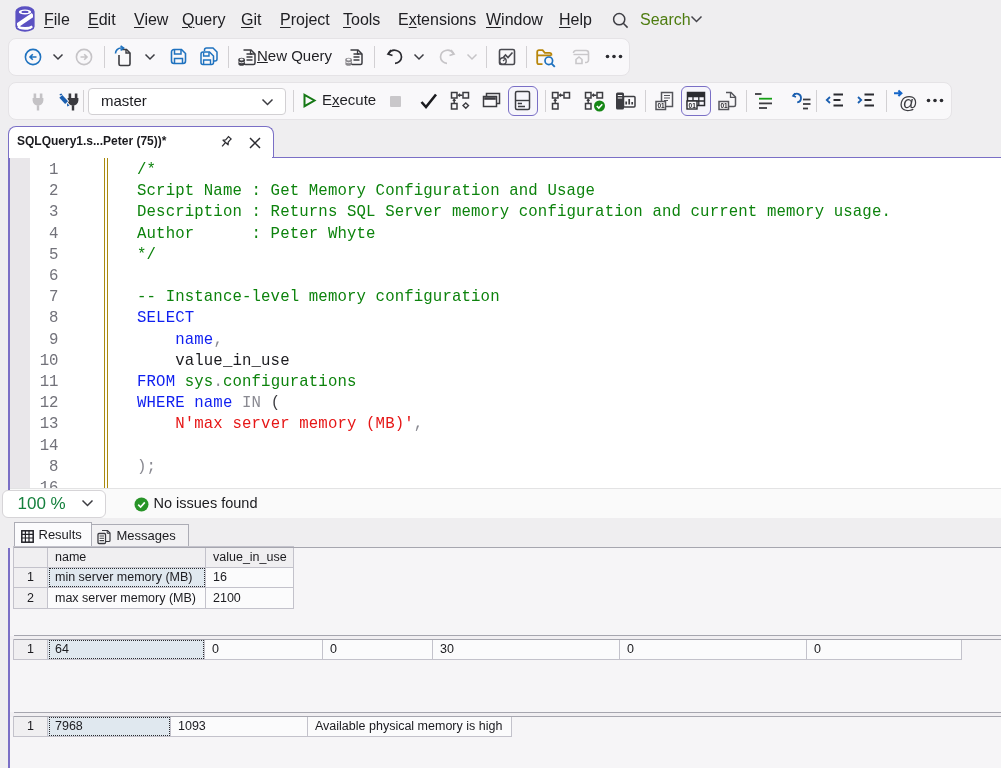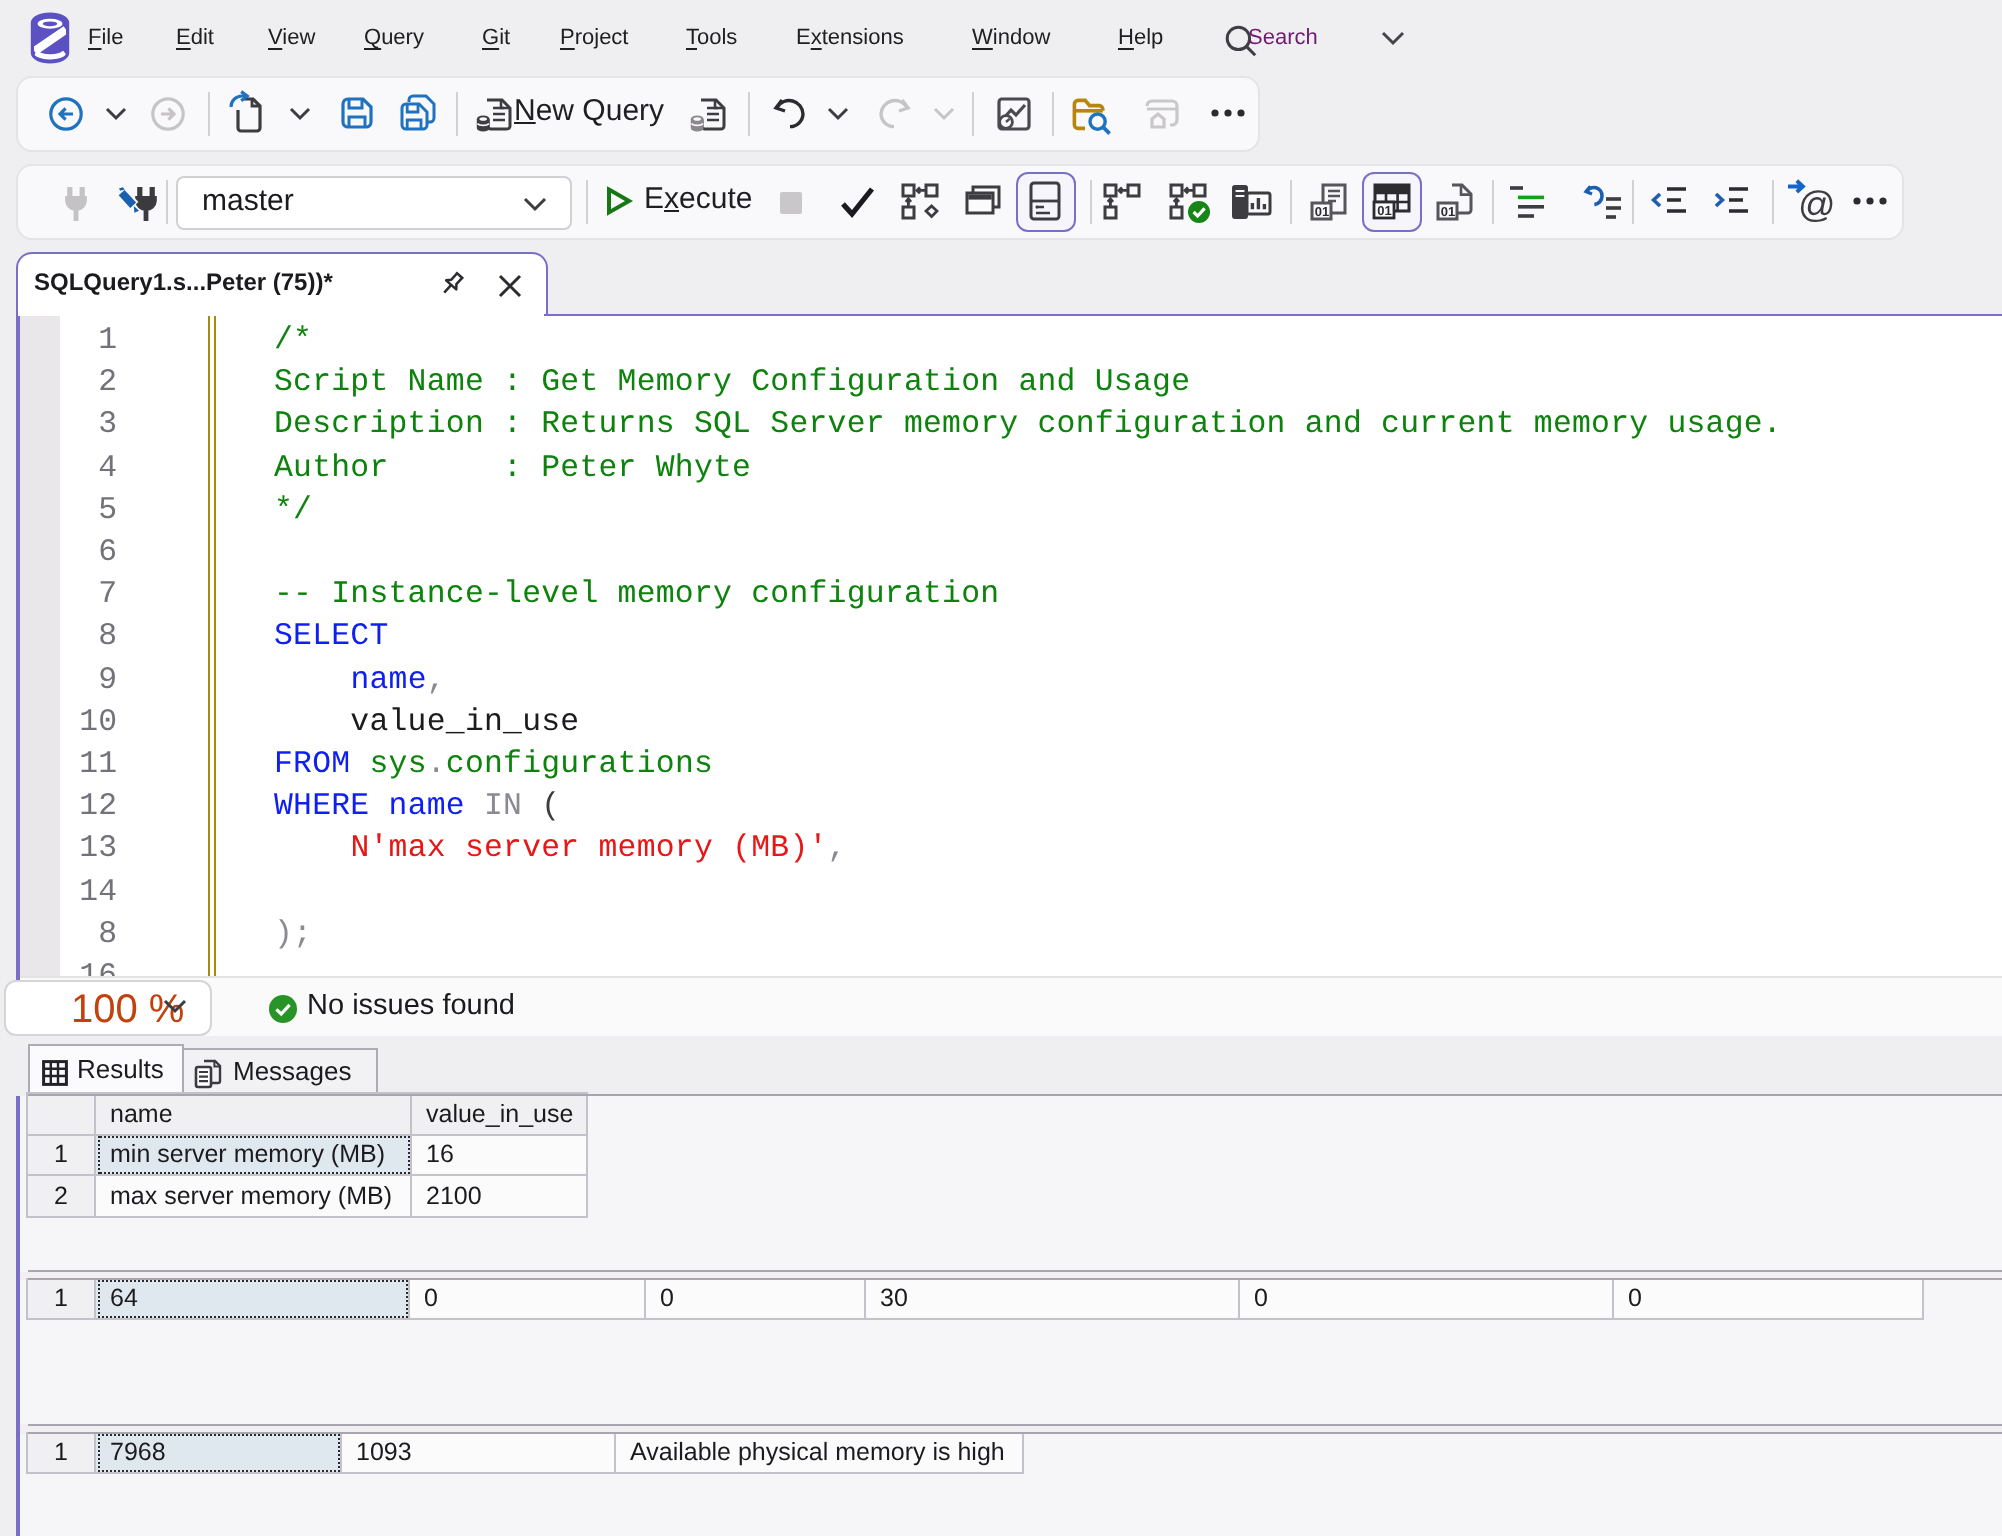--- a/index.html
+++ b/index.html
@@ -1,21 +1,21 @@
 <!DOCTYPE html>
 <html><head>
 <meta charset="utf-8">
 <style>
   html,body{margin:0;padding:0;}
   body{width:1001px;height:768px;overflow:hidden;position:relative;
        font-family:"Liberation Sans",sans-serif;background:#efeef0;}
   .abs{position:absolute;}
   
   #menubar{left:0;top:0;width:1001px;height:38px;background:#efeef0;}
-  .mi{position:absolute;top:0;height:38px;line-height:39px;font-size:11px;color:#202024;}
+  .mi{position:absolute;top:0;height:38px;line-height:39px;font-size:16px;color:#202024;}
   .mi u{text-decoration-thickness:1px;text-underline-offset:2px;}
   
   .tbrect{background:#f9f8fa;border:1px solid #e5e3e6;border-radius:8px;}
   #tb1{left:8px;top:38px;width:620px;height:36px;}
   #tb2{left:8px;top:82px;width:942px;height:36px;}
   .sep1{position:absolute;top:7px;width:1px;height:22px;background:#d2d0d3;}
   .sep2{position:absolute;top:7px;width:1px;height:22px;background:#d2d0d3;}
   .tbtext{position:absolute;font-size:15px;color:#1f1f23;}
   
   #tab{left:8px;top:126px;width:264px;height:33px;background:#fff;
@@ -30,21 +30,21 @@
              border-left:1.4px solid #a98a10;border-right:1.4px solid #a98a10;}
   .ln{position:absolute;width:50px;text-align:right;
       font-family:"Liberation Mono",monospace;font-size:15.7px;line-height:21.2px;color:#72727a;}
   .cl{position:absolute;left:127.5px;white-space:pre;letter-spacing:0.13px;
       font-family:"Liberation Mono",monospace;font-size:15.7px;line-height:21.2px;color:#1b1b1f;}
   .cg{color:#0d830d;} .ck{color:#0f1ff0;} .cr{color:#e61717;} .co{color:#8a8a92;}
   
   #zoomstrip{left:9.5px;top:488px;width:991px;height:30px;background:#fafafa;border-top:1px solid #e3e3e4;}
   #zoombox{position:absolute;left:-8px;top:1px;width:102px;height:26px;background:#fff;
            border:1px solid #d6d4d7;border-radius:6px;}
-  #zoomtext{position:absolute;left:8px;top:5px;font-size:20px;color:#c2410c;margin-left:18px;}
+  #zoomtext{position:absolute;left:8px;top:5px;font-size:17px;color:#15803d;}
   #noissues{position:absolute;left:144px;top:6px;font-size:14.5px;color:#1b1b1f;}
   
   #rtabs{left:0px;top:518px;width:1001px;height:30px;background:#efeef0;}
   .rtab{position:absolute;font-size:13px;color:#1b1b1f;}
   #tabResults{left:13.5px;top:4px;width:76px;height:24px;background:#fbfbfd;
               border:1px solid #acacb5;border-bottom:none;}
   #tabMessages{left:90.5px;top:6px;width:97px;height:22px;background:#f2f1f3;
                border:1px solid #acacb5;border-left:none;border-bottom:none;}
   
   #gridarea{left:9.5px;top:546.5px;width:991.5px;height:221.5px;background:#f1eff2;}
@@ -77,21 +77,21 @@
   <div class="mi" style="left:241px"><u>G</u>it</div>
   <div class="mi" style="left:280px"><u>P</u>roject</div>
   <div class="mi" style="left:343px"><u>T</u>ools</div>
   <div class="mi" style="left:398px">E<u>x</u>tensions</div>
   <div class="mi" style="left:486px"><u>W</u>indow</div>
   <div class="mi" style="left:559px"><u>H</u>elp</div>
   <svg class="abs" style="left:612px;top:11.5px" width="18" height="18" viewBox="0 0 18 18">
     <circle cx="7.2" cy="7.2" r="5.6" fill="none" stroke="#3e3e44" stroke-width="1.5"></circle>
     <line x1="11.3" y1="11.3" x2="15.6" y2="15.6" stroke="#3e3e44" stroke-width="1.5"></line>
   </svg>
-  <div class="mi" style="left:624px;color:#701a75">Search</div>
+  <div class="mi" style="left:640px;color:#4d7c0f">Search</div>
   <svg class="abs" style="left:690px;top:15px" width="13" height="9" viewBox="0 0 13 9">
     <polyline points="1.5,1.5 6.5,6.5 11.5,1.5" fill="none" stroke="#44444a" stroke-width="1.5"></polyline>
   </svg>
 </div>
 <div id="tb1" class="abs tbrect">
   <svg class="abs" style="left:14px;top:8px" width="20" height="20" viewBox="0 0 20 20">
     <circle cx="10" cy="10" r="7.6" fill="none" stroke="#1f72bf" stroke-width="1.6"></circle>
     <path d="M13.5 10 H7 M9.8 7.2 L7 10 L9.8 12.8" fill="none" stroke="#1f72bf" stroke-width="1.6"></path>
   </svg>
   <svg class="abs" style="left:43px;top:14px" width="12" height="8" viewBox="0 0 12 8">

